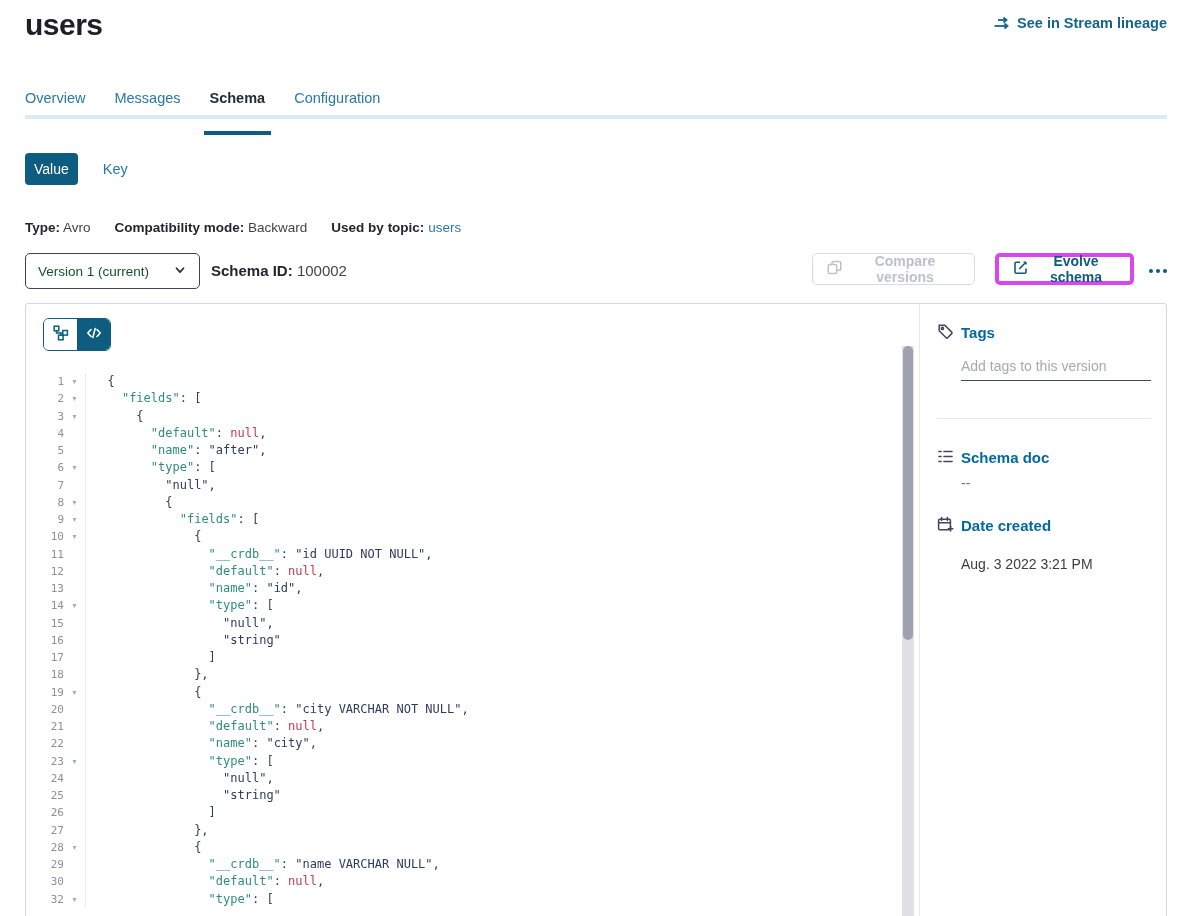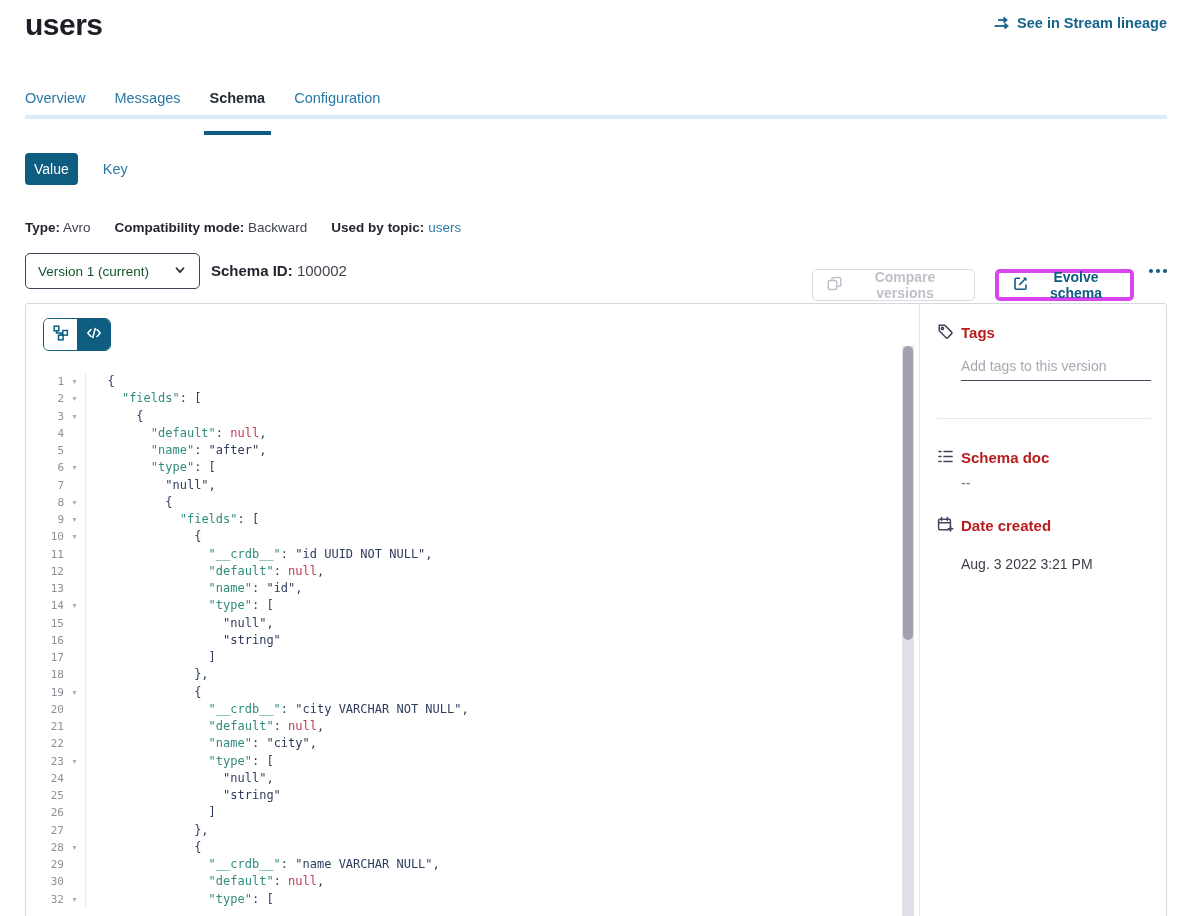--- a/index.html
+++ b/index.html
@@ -29,21 +29,21 @@
   .meta-item b { color:#23262e; font-weight:700; }
   .meta-link { color:#2a79a5; cursor:pointer; }
   
   .version-row { position:absolute; left:0; right:0; top:253px; height:36px; }
   .version-select { position:absolute; left:25px; top:0; width:175px; height:36px; border:1px solid #3c4354;
     border-radius:5px; display:flex; align-items:center; padding:0 12px; font-size:13.5px; color:#14532d;
     cursor:pointer; background:#fff; }
   .version-select .vs-label { flex:1; }
   .schema-id { position:absolute; left:211px; top:9px; font-size:15px; color:#3f434d; }
   .schema-id b { color:#23262e; font-weight:700; }
-  .btn { position:absolute; top:16px; height:32px; border-radius:5px; display:flex; align-items:center; gap:8px;
+  .btn { position:absolute; top:0; height:32px; border-radius:5px; display:flex; align-items:center; gap:8px;
     padding:0 14px; font-size:14px; font-weight:600; font-family:inherit; background:#fff; }
   .btn-compare { left:812px; width:163px; border:1px solid #d9dbdf; color:#bdc1c9; cursor:default; justify-content:center; }
   .btn-evolve { left:995px; width:139px; border:4px solid #d946ef; color:#0e5c80; cursor:pointer; justify-content:center; }
   .more-btn { position:absolute; left:1145px; top:10px; width:26px; height:16px; display:flex; gap:3px;
     align-items:center; justify-content:center; cursor:pointer; }
   .more-btn i { width:4px; height:4px; border-radius:50%; background:#0e5c80; }
   
   .panel { position:absolute; left:25px; top:303px; width:1142px; height:640px;
     border:1px solid #d6d8dd; border-radius:3px; background:#fff; }
   .view-toggle { position:absolute; left:17px; top:14px; display:flex; border:1px solid #0e5c80;
@@ -59,21 +59,21 @@
   .src { border-left:1px solid #eaebef; padding-left:7px; white-space:pre;
     font:12px "DejaVu Sans Mono", monospace; line-height:17.25px; color:#2e3c5e; }
   .src .k { color:#2f8c7e; }
   .src .n { color:#c03b52; }
   
   .scroll-track { position:absolute; left:876px; top:42px; bottom:0; width:12px; background:#e0e1e7; }
   .scroll-thumb { position:absolute; left:877px; top:42px; width:10px; height:294px; background:#9fa1af; border-radius:5px; cursor:grab; }
   
   .side-divider { position:absolute; left:893px; top:0; bottom:0; width:1px; background:#e7e8ec; }
   .sb-icon { position:absolute; left:911px; color:#41455e; }
-  .sb-head { position:absolute; left:935px; font-size:15px; font-weight:700; color:#b91c1c; }
+  .sb-head { position:absolute; left:935px; font-size:15px; font-weight:700; color:#0369a1; }
   .tags-input { position:absolute; left:935px; top:52px; width:190px; border:none; border-bottom:1px solid #44485a;
     font-family:inherit; font-size:14px; padding:2px 0 6px; color:#2a2e38; outline:none; background:transparent; }
   .tags-input::placeholder { color:#a6a9b2; }
   .sb-section-divider { position:absolute; left:911px; top:114px; width:214px; height:1px; background:#e7e8ec; }
   .sb-value { position:absolute; left:935px; font-size:14px; color:#3b3e48; }
   .sb-value.muted { color:#6e717a; }
 </style>
 </head>
 <body>
 

